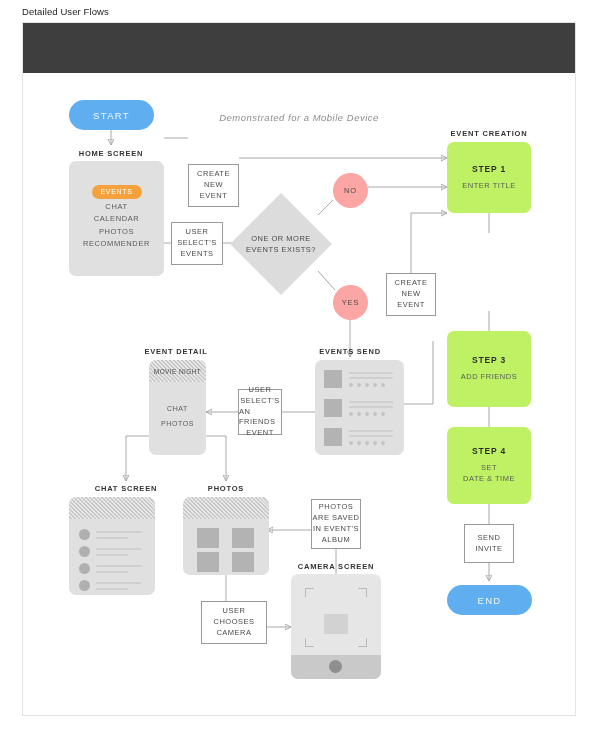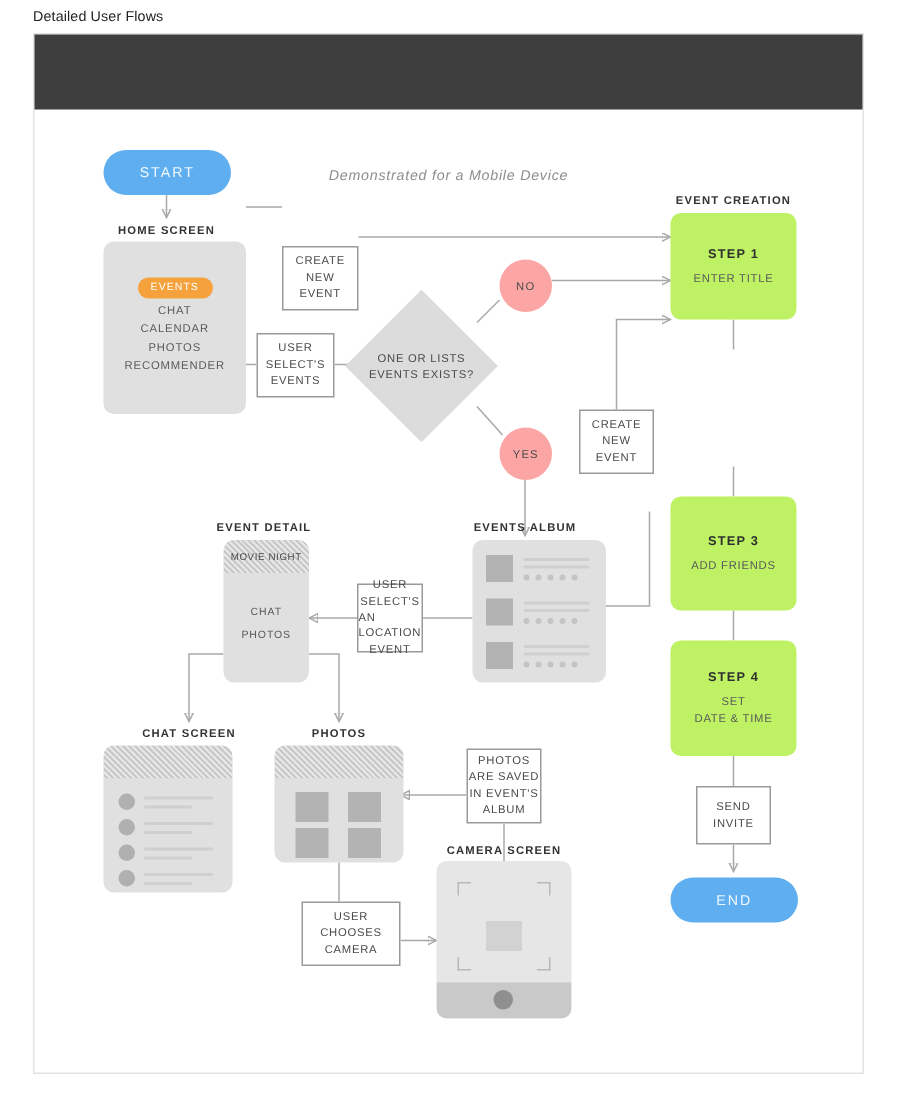--- a/index.html
+++ b/index.html
@@ -160,39 +160,39 @@
 
   <div class="node box" style="left:148px;top:199px;width:52px;height:43px;">
     <span>USER</span>
     <span>SELECT'S</span>
     <span>EVENTS</span>
   </div>
 
   <div class="node diamond-wrap" style="left:222px;top:185px;width:72px;height:72px;">
     <div class="diamond-shape"></div>
     <div class="diamond-label">
-      <div>ONE OR LISTS</div>
+      <div>ONE OR MORE</div>
       <div>EVENTS EXISTS?</div>
     </div>
   </div>
 
   <div class="node circle" style="left:310px;top:150px;width:35px;height:35px;">
     <span>NO</span>
   </div>
   <div class="node circle" style="left:310px;top:262px;width:35px;height:35px;">
     <span>YES</span>
   </div>
 
   <div class="node box" style="left:363px;top:250px;width:50px;height:43px;">
     <span>CREATE</span>
     <span>NEW</span>
     <span>EVENT</span>
   </div>
 
-  <div class="caption" style="left:277px;top:324px;width:100px;">EVENTS ALBUM</div>
+  <div class="caption" style="left:277px;top:324px;width:100px;">EVENTS SEND</div>
 
   <div class="node screen" style="left:292px;top:337px;width:89px;height:95px;">
     <div class="thumb" style="left:9px;top:10px;width:18px;height:18px;"></div>
     <div class="line" style="left:34px;top:12px;width:44px;"></div>
     <div class="line" style="left:34px;top:17px;width:44px;"></div>
     <div class="dot" style="left:34px;top:23px;width:4px;height:4px;"></div>
     <div class="dot" style="left:42px;top:23px;width:4px;height:4px;"></div>
     <div class="dot" style="left:50px;top:23px;width:4px;height:4px;"></div>
     <div class="dot" style="left:58px;top:23px;width:4px;height:4px;"></div>
     <div class="dot" style="left:66px;top:23px;width:4px;height:4px;"></div>
@@ -212,21 +212,21 @@
     <div class="dot" style="left:34px;top:81px;width:4px;height:4px;"></div>
     <div class="dot" style="left:42px;top:81px;width:4px;height:4px;"></div>
     <div class="dot" style="left:50px;top:81px;width:4px;height:4px;"></div>
     <div class="dot" style="left:58px;top:81px;width:4px;height:4px;"></div>
     <div class="dot" style="left:66px;top:81px;width:4px;height:4px;"></div>
   </div>
 
   <div class="node box" style="left:215px;top:366px;width:44px;height:46px;">
     <span>USER</span>
     <span>SELECT'S</span>
-    <span>AN LOCATION</span>
+    <span>AN FRIENDS</span>
     <span>EVENT</span>
   </div>
 
   <div class="caption" style="left:103px;top:324px;width:100px;">EVENT DETAIL</div>
 
   <div class="node screen" style="left:126px;top:337px;width:57px;height:95px;overflow:hidden;">
     <div class="band hatch" style="height:22px;display:flex;align-items:center;justify-content:center;">
       <span style="font-size:6.5px;color:#4c4c4c;letter-spacing:.4px;">MOVIE NIGHT</span>
     </div>
     <div style="position:absolute;top:42px;width:100%;text-align:center;font-size:7px;

